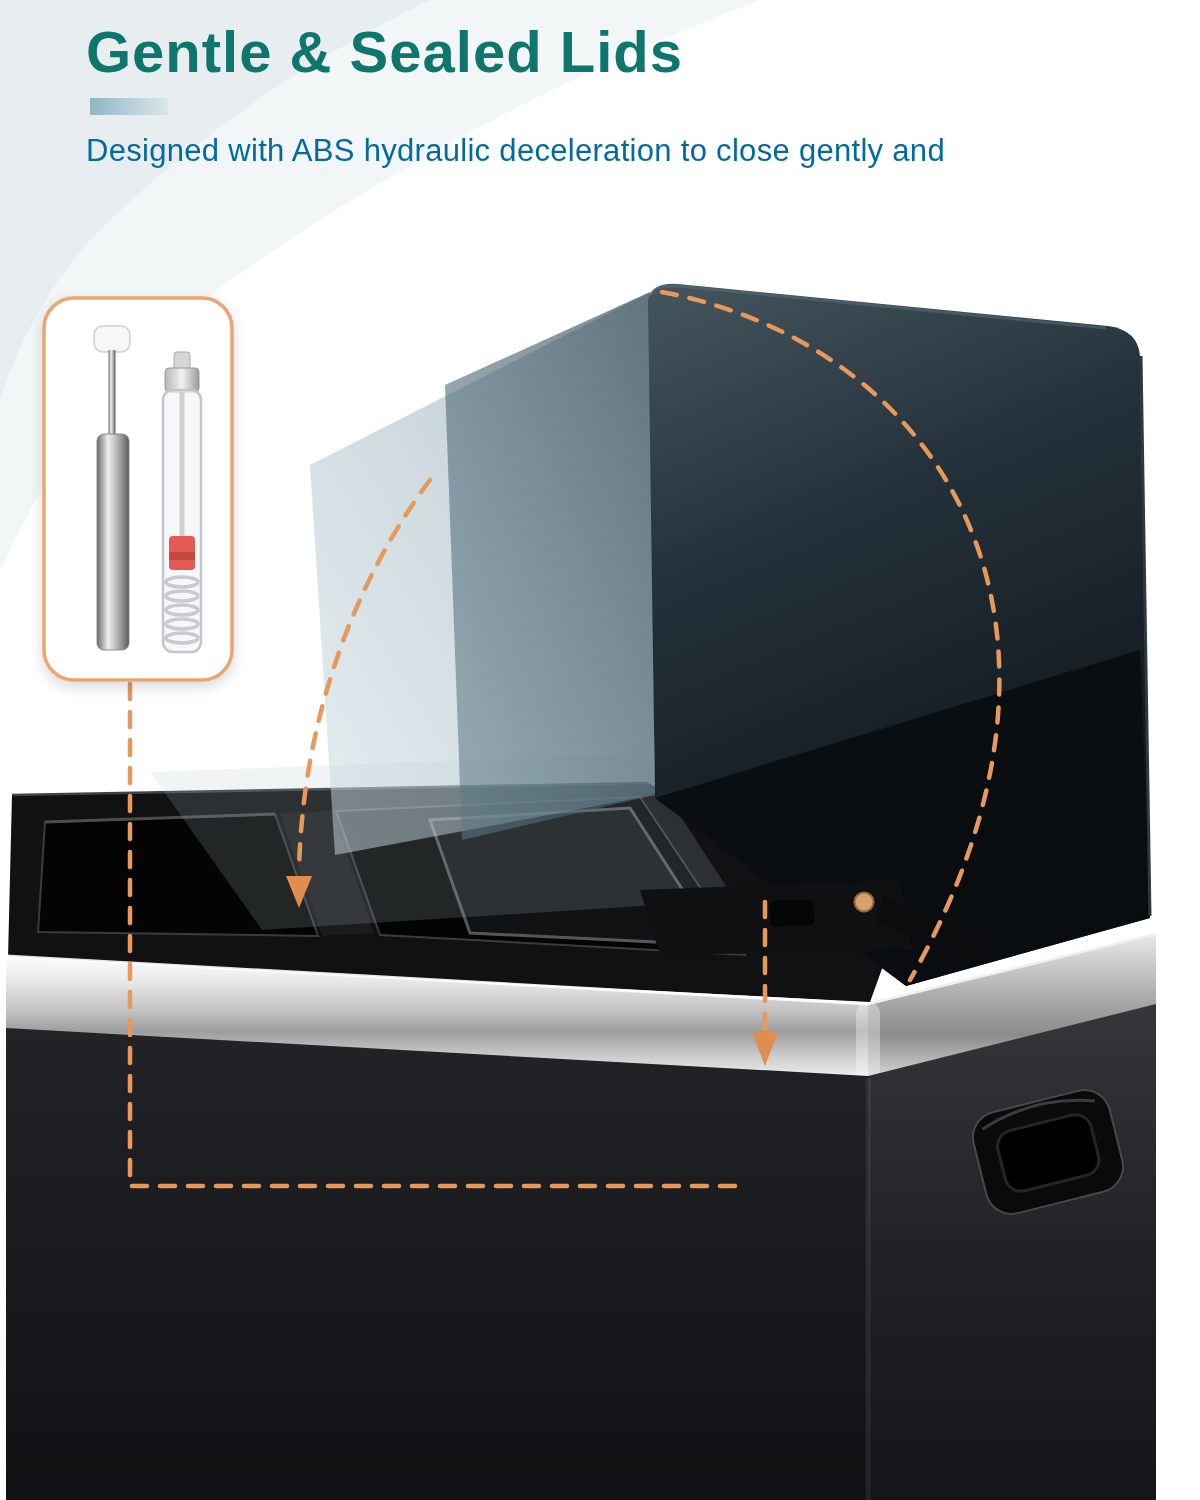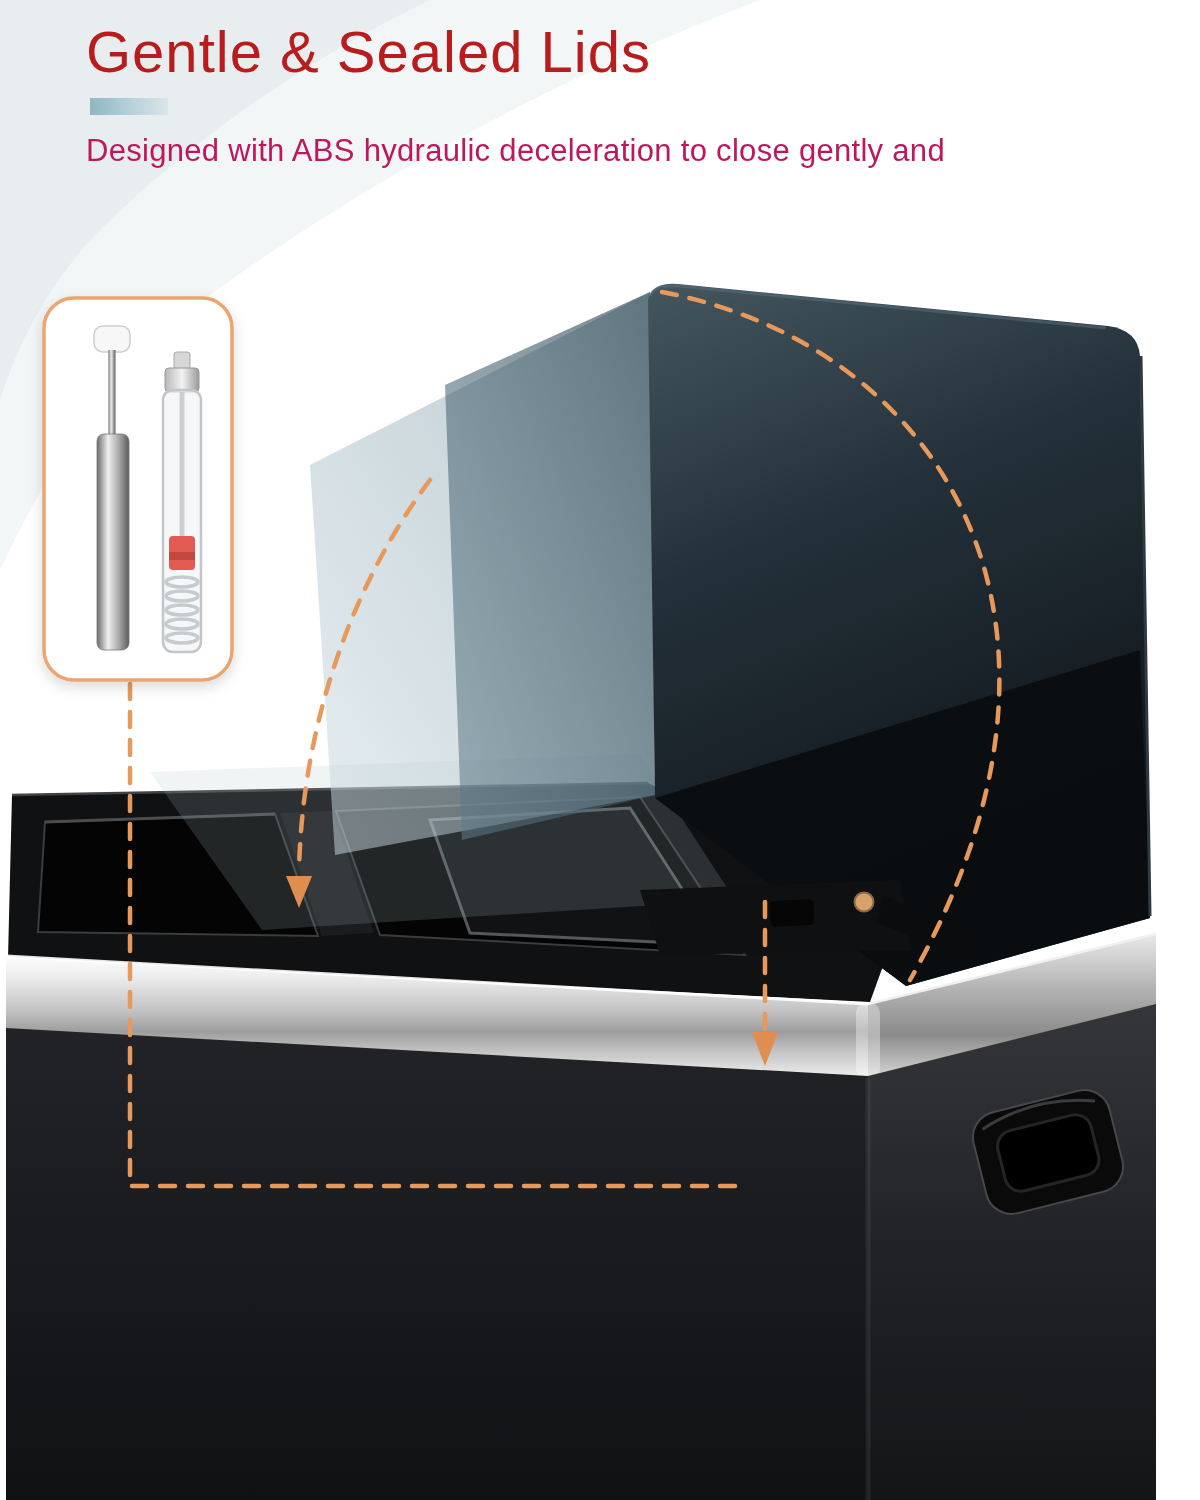--- a/index.html
+++ b/index.html
@@ -12,36 +12,36 @@
   }
   .scene{
     position:absolute;left:0;top:0;z-index:1;
   }
   .header{
     position:absolute;left:86px;top:18px;z-index:3;width:1050px;
   }
   .title{
     margin:0;
     font-size:58px;
-    font-weight:normal;
+    font-weight:bold;
     letter-spacing:1px;
-    color:#b91c1c;
+    color:#0f766e;
   }
   .title-underline{
     margin:13px 0 0 4px;
     width:78px;height:17px;
     background:linear-gradient(90deg,#8fb6c3 0%,#b9d2da 55%,#d9e6ea 100%);
   }
   .desc{
     margin-top:15px;
     font-size:31px;
     line-height:42px;
     font-weight:500;
     letter-spacing:.3px;
-    color:#be185d;
+    color:#0369a1;
   }
 </style>
 </head>
 <body>
 
 <div class="page">
 
   <svg class="scene" width="1200" height="1500" viewBox="0 0 1200 1500">
     <defs>
       <linearGradient id="gSteelF" x1="0" y1="0" x2="0" y2="1">

